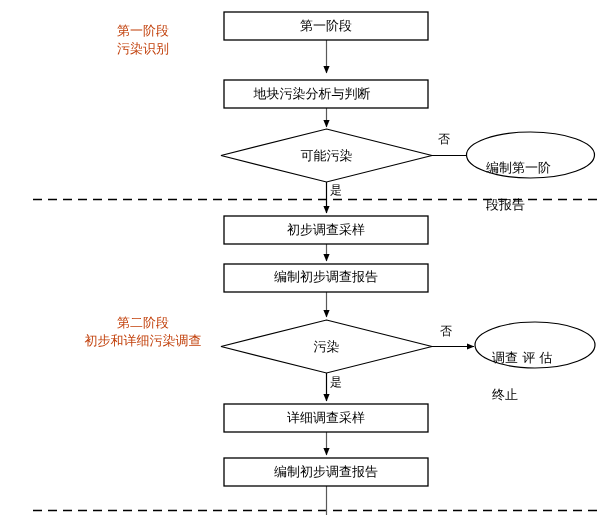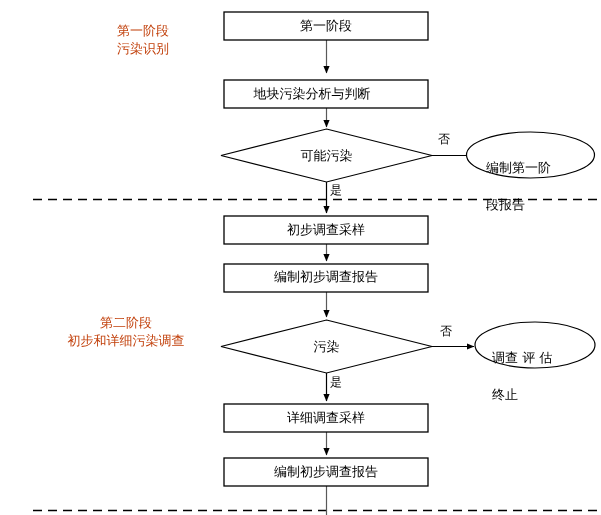--- a/index.html
+++ b/index.html
@@ -112,21 +112,21 @@
     <ellipse cx="535" cy="345" rx="60" ry="23" fill="#ffffff" stroke="#000000" stroke-width="1.2"></ellipse>
     <rect x="224" y="404" width="204" height="28" fill="#ffffff" stroke="#000000" stroke-width="1.3"></rect>
     <rect x="224" y="458" width="204" height="28" fill="#ffffff" stroke="#000000" stroke-width="1.3"></rect>
   </svg>
 
   <div class="stage-label" style="left:98px; top:22px; width:90px;">
     <div>第一阶段</div>
     <div>污染识别</div>
   </div>
 
-  <div class="stage-label" style="left:53px; top:314px; width:146px;">
+  <div class="stage-label" style="left:70px; top:314px; width:146px;">
     <div>第二阶段</div>
     <div>初步和详细污染调查</div>
   </div>
 
   <div class="node-text" style="left:224px; top:12px; width:204px; height:28px;">第一阶段</div>
 
   <div class="node-text" style="left:224px; top:80px; width:176px; height:28px;">地块污染分析与判断</div>
 
   <div class="node-text" style="left:224px; top:142px; width:205px; height:28px;">可能污染</div>
 

